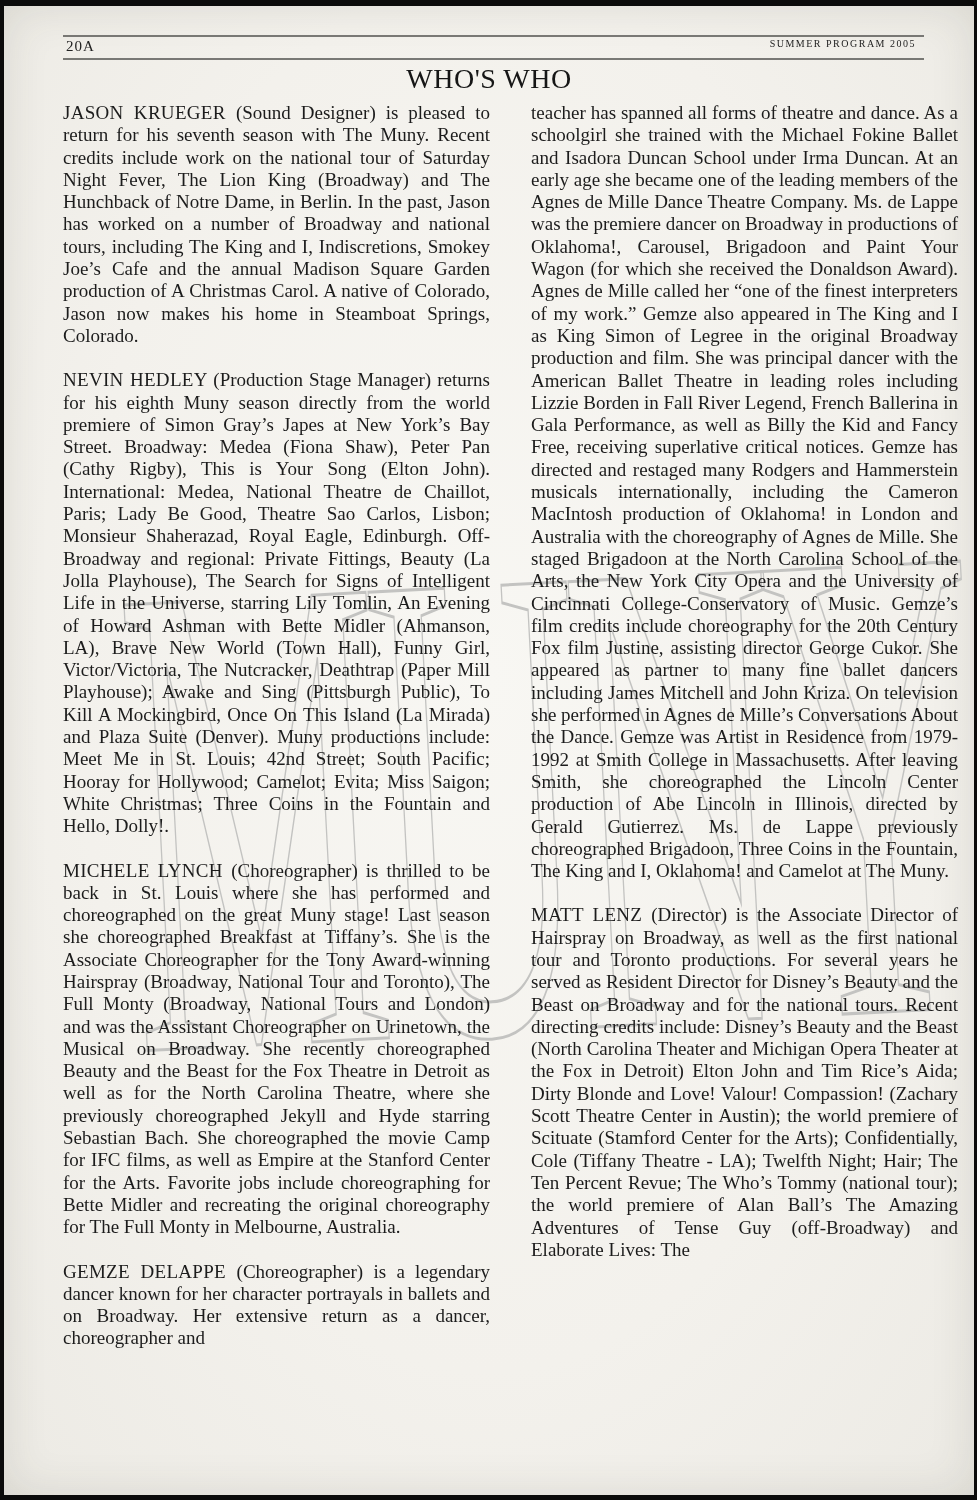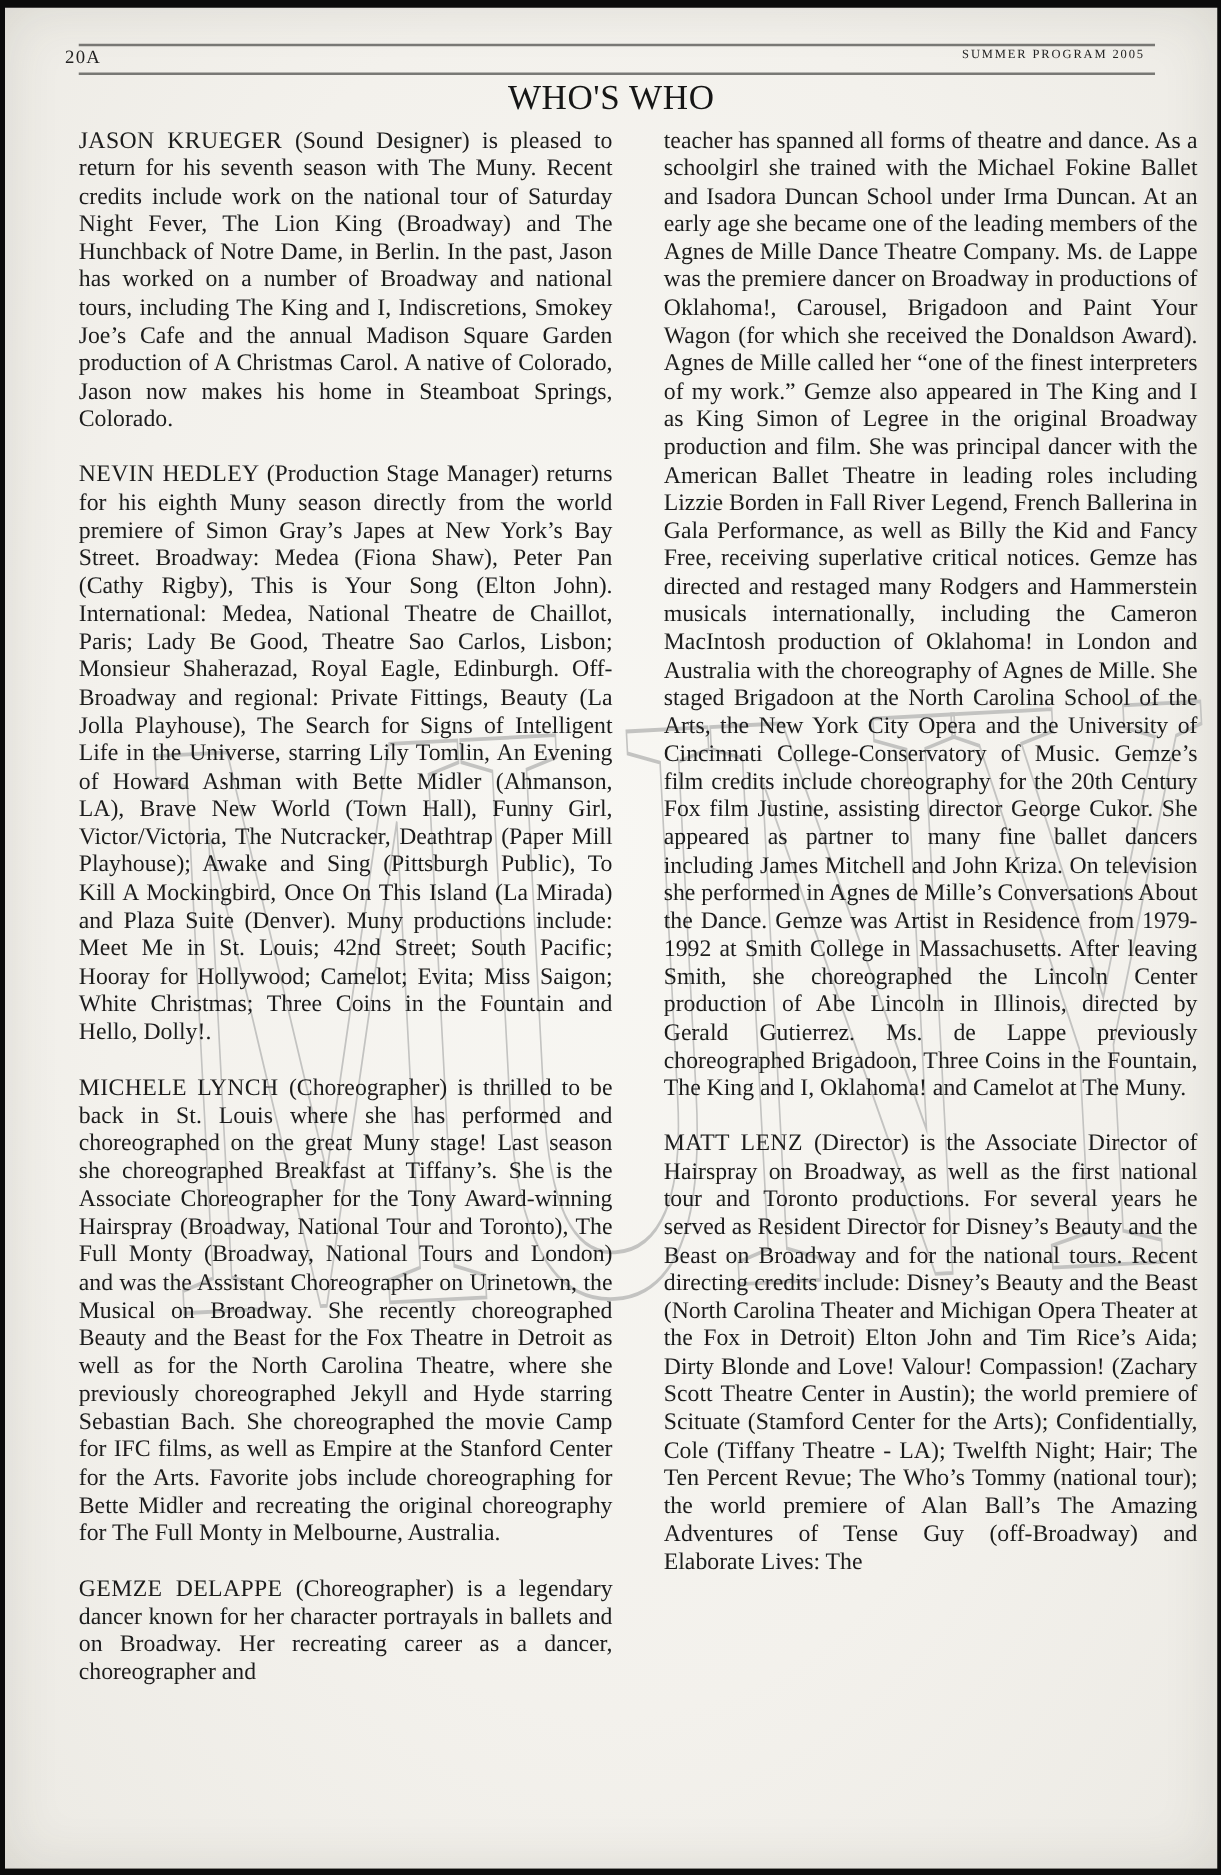--- a/index.html
+++ b/index.html
@@ -15,21 +15,21 @@
     border-left:4px solid #0b0b0b;
     border-right:3px solid #0b0b0b;
     border-bottom:5px solid #0b0b0b;
     background:radial-gradient(ellipse at 50% 45%, #f8f7f3 0%, #f3f1ec 60%, #eceae4 100%);
     box-shadow:inset 0 0 45px rgba(60,55,45,.12);
   }
   .rule{position:absolute;left:59px;width:861px;height:2px;background:#50504e;opacity:.75;}
   #rule-top{top:29px;}
   #rule-bottom{top:52px;}
   #hdr-left{
-    position:absolute;left:48px;top:32px;font-size:15px;letter-spacing:1px;color:#222;
+    position:absolute;left:62px;top:32px;font-size:15px;letter-spacing:1px;color:#222;
   }
   #hdr-right{
     position:absolute;right:58px;top:32px;font-size:10px;letter-spacing:1.5px;color:#222;
   }
   #title{
     position:absolute;left:0;top:57px;width:970px;text-align:center;
     font-size:28px;font-weight:normal;letter-spacing:.5px;color:#161616;
   }
   .col{
     position:absolute;top:96px;width:427px;
@@ -64,20 +64,20 @@
   <svg id="watermark" width="977" height="1500" viewBox="0 0 977 1500">
     <g transform="translate(135,1045) rotate(-3) scale(0.62,1.45)">
       <text x="0" y="0" font-size="470" letter-spacing="-20">MUNY</text>
     </g>
   </svg>
 
   <div class="col" id="col-left">
       <p class="bio"><span class="b">JASON KRUEGER </span><span class="i">(Sound Designer)</span><span class="n"> is pleased to return for his seventh season with The Muny. Recent credits include work on the national tour of </span><span class="i">Saturday Night Fever, The Lion King</span><span class="n"> (Broadway) and </span><span class="i">The Hunchback of Notre Dame,</span><span class="n"> in Berlin. In the past, Jason has worked on a number of Broadway and national tours, including </span><span class="i">The King and I, Indiscretions, Smokey Joe’s Cafe</span><span class="n"> and the annual Madison Square Garden production of </span><span class="i">A Christmas Carol</span><span class="n">. A native of Colorado, Jason now makes his home in Steamboat Springs, Colorado.</span></p>
       <p class="bio"><span class="b">NEVIN HEDLEY </span><span class="i">(Production Stage Manager)</span><span class="n"> returns for his eighth Muny season directly from the world premiere of Simon Gray’s </span><span class="i">Japes</span><span class="n"> at New York’s Bay Street. Broadway: </span><span class="i">Medea</span><span class="n"> (Fiona Shaw), </span><span class="i">Peter Pan</span><span class="n"> (Cathy Rigby), </span><span class="i">This is Your Song</span><span class="n"> (Elton John). International: </span><span class="i">Medea,</span><span class="n"> National Theatre de Chaillot, Paris; </span><span class="i">Lady Be Good,</span><span class="n"> Theatre Sao Carlos, Lisbon; </span><span class="i">Monsieur Shaherazad,</span><span class="n"> Royal Eagle, Edinburgh. Off-Broadway and regional: </span><span class="i">Private Fittings, Beauty</span><span class="n"> (La Jolla Playhouse), </span><span class="i">The Search for Signs of Intelligent Life in the Universe,</span><span class="n"> starring Lily Tomlin, </span><span class="i">An Evening of Howard Ashman with Bette Midler</span><span class="n"> (Ahmanson, LA), </span><span class="i">Brave New World</span><span class="n"> (Town Hall), </span><span class="i">Funny Girl, Victor/Victoria, The Nutcracker, Deathtrap</span><span class="n"> (Paper Mill Playhouse); </span><span class="i">Awake and Sing</span><span class="n"> (Pittsburgh Public), </span><span class="i">To Kill A Mockingbird, Once On This Island</span><span class="n"> (La Mirada) and </span><span class="i">Plaza Suite</span><span class="n"> (Denver). Muny productions include: </span><span class="i">Meet Me in St. Louis; 42nd Street; South Pacific; Hooray for Hollywood; Camelot; Evita; Miss Saigon; White Christmas; Three Coins in the Fountain</span><span class="n"> and </span><span class="i">Hello, Dolly!</span><span class="n">.</span></p>
       <p class="bio"><span class="b">MICHELE LYNCH </span><span class="i">(Choreographer)</span><span class="n"> is thrilled to be back in St. Louis where she has performed and choreographed on the great Muny stage! Last season she choreographed </span><span class="i">Breakfast at Tiffany’s.</span><span class="n"> She is the Associate Choreographer for the Tony Award-winning </span><span class="i">Hairspray</span><span class="n"> (Broadway, National Tour and Toronto), </span><span class="i">The Full Monty</span><span class="n"> (Broadway, National Tours and London) and was the Assistant Choreographer on </span><span class="i">Urinetown, the Musical</span><span class="n"> on Broadway. She recently choreographed </span><span class="i">Beauty and the Beast</span><span class="n"> for the Fox Theatre in Detroit as well as for the North Carolina Theatre, where she previously choreographed </span><span class="i">Jekyll and Hyde</span><span class="n"> starring Sebastian Bach. She choreographed the movie </span><span class="i">Camp</span><span class="n"> for IFC films, as well as </span><span class="i">Empire</span><span class="n"> at the Stanford Center for the Arts. Favorite jobs include choreographing for Bette Midler and recreating the original choreography for </span><span class="i">The Full Monty</span><span class="n"> in Melbourne, Australia.</span></p>
-      <p class="bio"><span class="b">GEMZE DELAPPE </span><span class="i">(Choreographer)</span><span class="n"> is a legendary dancer known for her character portrayals in ballets and on Broadway. Her recreating career as a dancer, choreographer and</span></p>
+      <p class="bio"><span class="b">GEMZE DELAPPE </span><span class="i">(Choreographer)</span><span class="n"> is a legendary dancer known for her character portrayals in ballets and on Broadway. Her extensive return as a dancer, choreographer and</span></p>
     </div>
   <div class="col" id="col-right">
       <p class="bio"><span class="n">teacher has spanned all forms of theatre and dance. As a schoolgirl she trained with the Michael Fokine Ballet and Isadora Duncan School under Irma Duncan. At an early age she became one of the leading members of the Agnes de Mille Dance Theatre Company. Ms. de Lappe was the premiere dancer on Broadway in productions of </span><span class="i">Oklahoma!, Carousel, Brigadoon</span><span class="n"> and </span><span class="i">Paint Your Wagon</span><span class="n"> (for which she received the Donaldson Award). Agnes de Mille called her “one of the finest interpreters of my work.” Gemze also appeared in </span><span class="i">The King and I</span><span class="n"> as King Simon of Legree in the original Broadway production and film. She was principal dancer with the American Ballet Theatre in leading roles including Lizzie Borden in </span><span class="i">Fall River Legend,</span><span class="n"> French Ballerina in </span><span class="i">Gala Performance,</span><span class="n"> as well as </span><span class="i">Billy the Kid</span><span class="n"> and </span><span class="i">Fancy Free,</span><span class="n"> receiving superlative critical notices. Gemze has directed and restaged many Rodgers and Hammerstein musicals internationally, including the Cameron MacIntosh production of </span><span class="i">Oklahoma!</span><span class="n"> in London and Australia with the choreography of Agnes de Mille. She staged </span><span class="i">Brigadoon</span><span class="n"> at the North Carolina School of the Arts, the New York City Opera and the University of Cincinnati College-Conservatory of Music. Gemze’s film credits include choreography for the 20th Century Fox film </span><span class="i">Justine,</span><span class="n"> assisting director George Cukor. She appeared as partner to many fine ballet dancers including James Mitchell and John Kriza. On television she performed in Agnes de Mille’s </span><span class="i">Conversations About the Dance.</span><span class="n"> Gemze was Artist in Residence from 1979-1992 at Smith College in Massachusetts. After leaving Smith, she choreographed the Lincoln Center production of </span><span class="i">Abe Lincoln in Illinois,</span><span class="n"> directed by Gerald Gutierrez. Ms. de Lappe previously choreographed </span><span class="i">Brigadoon, Three Coins in the Fountain, The King and I, Oklahoma!</span><span class="n"> and </span><span class="i">Camelot</span><span class="n"> at The Muny.</span></p>
       <p class="bio"><span class="b">MATT LENZ </span><span class="i">(Director)</span><span class="n"> is the Associate Director of </span><span class="i">Hairspray</span><span class="n"> on Broadway, as well as the first national tour and Toronto productions. For several years he served as Resident Director for Disney’s </span><span class="i">Beauty and the Beast</span><span class="n"> on Broadway and for the national tours. Recent directing credits include: Disney’s </span><span class="i">Beauty and the Beast</span><span class="n"> (North Carolina Theater and Michigan Opera Theater at the Fox in Detroit) Elton John and Tim Rice’s </span><span class="i">Aida; Dirty Blonde</span><span class="n"> and </span><span class="i">Love! Valour! Compassion!</span><span class="n"> (Zachary Scott Theatre Center in Austin); the world premiere of </span><span class="i">Scituate</span><span class="n"> (Stamford Center for the Arts); </span><span class="i">Confidentially, Cole</span><span class="n"> (Tiffany Theatre - LA); </span><span class="i">Twelfth Night; Hair; The Ten Percent Revue; The Who’s Tommy</span><span class="n"> (national tour); the world premiere of Alan Ball’s </span><span class="i">The Amazing Adventures of Tense Guy</span><span class="n"> (off-Broadway) and </span><span class="i">Elaborate Lives: The</span></p>
     </div>
 
 </div>
 
 </body></html>

